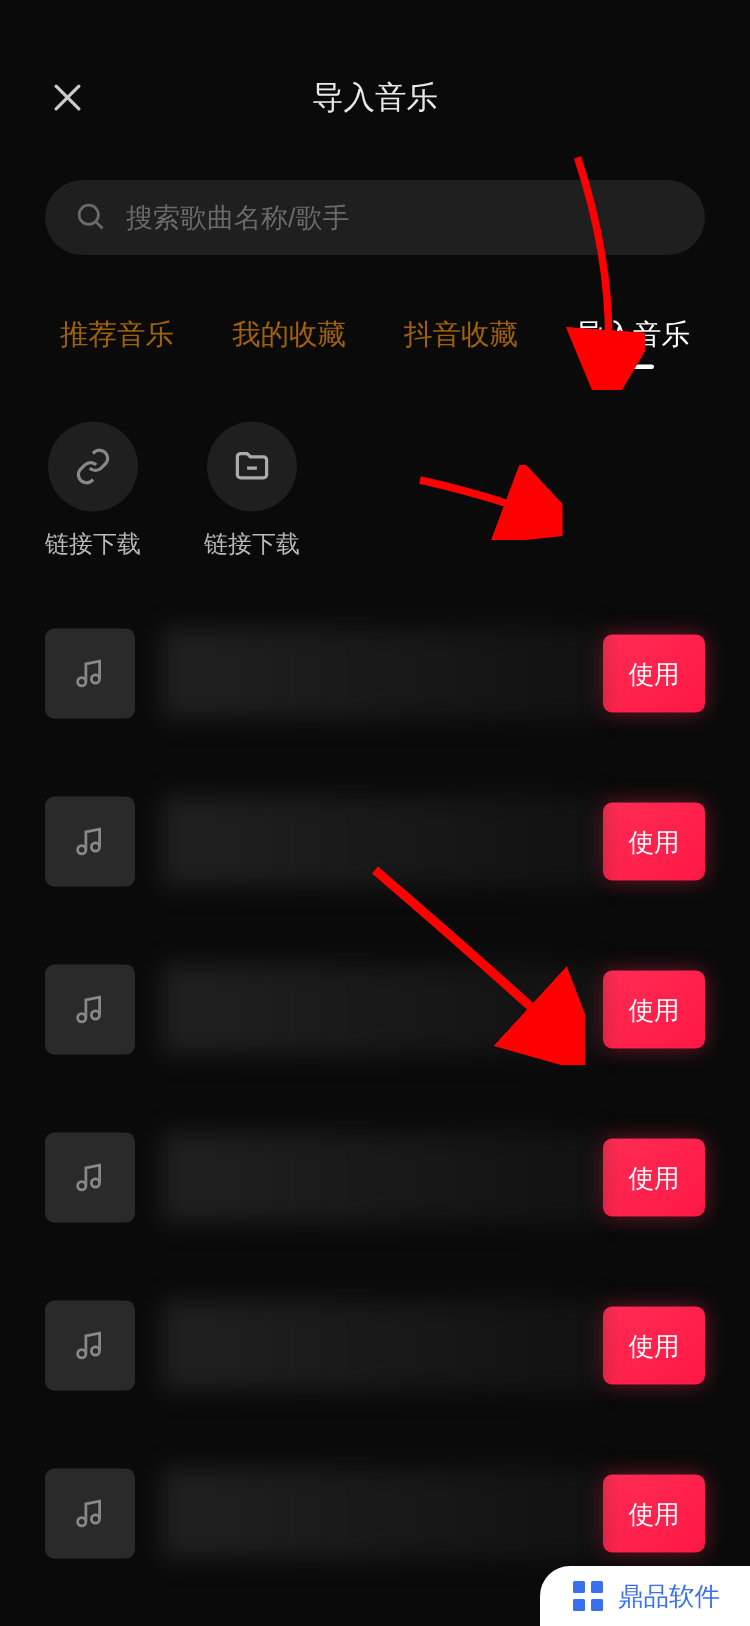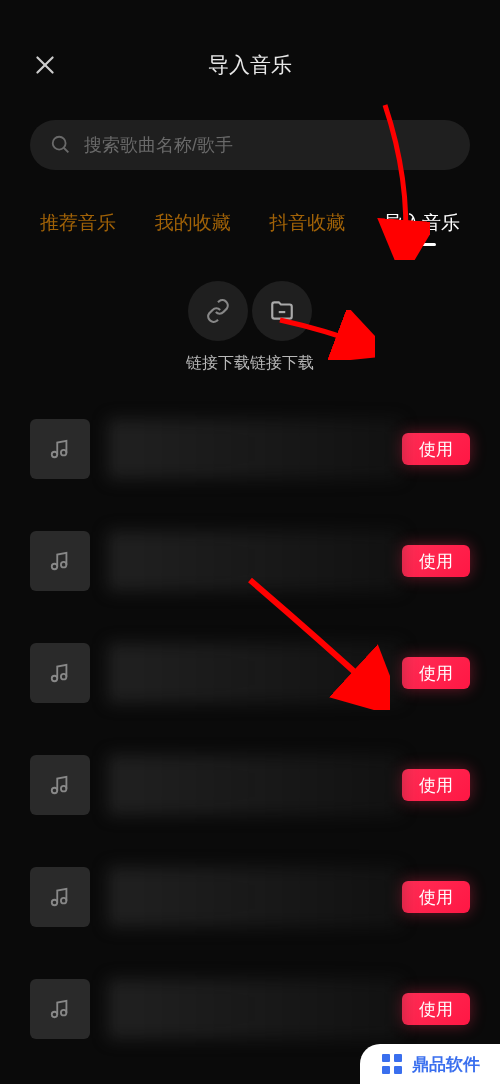--- a/index.html
+++ b/index.html
@@ -92,22 +92,23 @@
       bottom: 0;
       left: 50%;
       transform: translateX(-50%);
       width: 28px;
       height: 3px;
       background: #fff;
       border-radius: 2px;
     }
     .import-options {
       display: flex;
-      justify-content: center;
+      justify-content: flex-start;
       padding: 25px 30px 30px;
+      gap: 42px;
     }
     .import-option {
       display: flex;
       flex-direction: column;
       align-items: center;
       cursor: pointer;
     }
     .import-icon {
       width: 60px;
       height: 60px;
@@ -152,21 +153,21 @@
     .music-info {
       flex: 1;
       margin-left: 18px;
       height: 60px;
       background: linear-gradient(90deg, rgba(55,55,55,0.5), rgba(35,35,35,0.3));
       border-radius: 4px;
       filter: blur(8px);
     }
     .use-btn {
       width: 68px;
-      height: 32px;
+      height: 52px;
       background: linear-gradient(135deg, #ff2d55, #ff1744);
       border: none;
       border-radius: 6px;
       color: #fff;
       font-size: 17px;
       font-weight: 500;
       cursor: pointer;
       box-shadow: 0 0 15px rgba(255,45,85,0.4);
       flex-shrink: 0;
     }
@@ -196,21 +197,21 @@
       position: absolute;
       bottom: 0;
       right: 0;
       background: #fff;
       color: #3a6fee;
       padding: 8px 20px;
       border-radius: 20px 0 0 0;
       display: flex;
       align-items: center;
       font-size: 17px;
-      font-weight: 700;
+      font-weight: 400;
     }
     .watermark-logo {
       width: 24px;
       height: 24px;
       margin-right: 8px;
       display: flex;
       align-items: center;
       justify-content: center;
     }
   </style>

